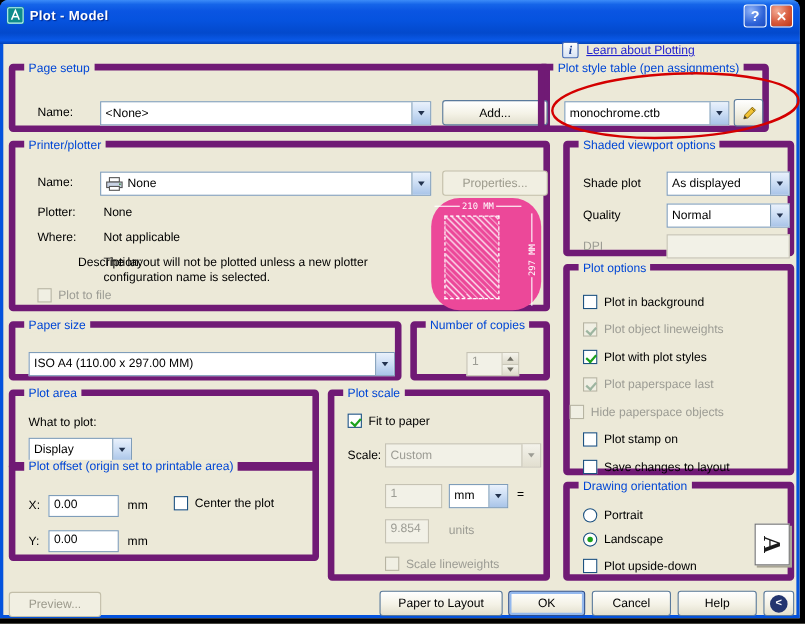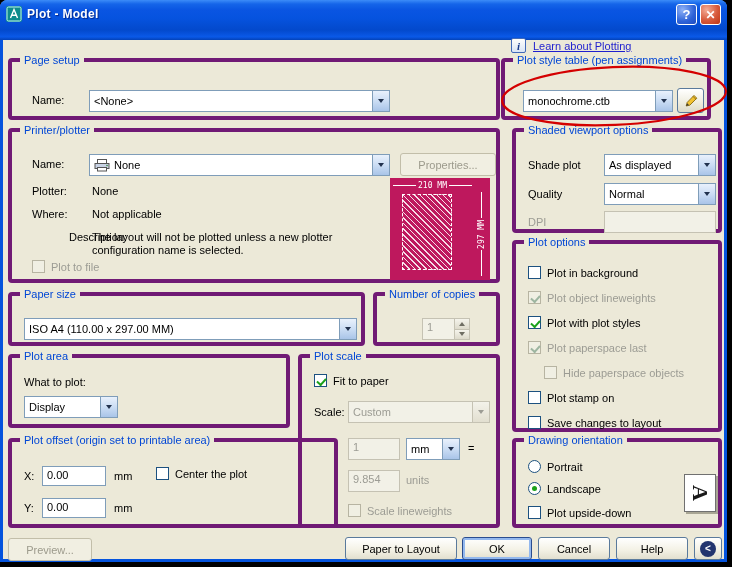--- a/index.html
+++ b/index.html
@@ -47,21 +47,21 @@
     background:linear-gradient(#FDFDFB,#D9E4F5);
     color:#1A3C8C; font-family:"Liberation Serif",serif; font-style:italic; font-weight:bold;
     font-size:11px; display:flex; align-items:center; justify-content:center;
   }
   .learn-link {
     position:absolute; left:533px; top:40px;
     color:#1F1FCE; text-decoration:underline; cursor:pointer;
   }
 
   
-  .group { position:absolute; border:4px solid #701a75; border-radius:4px; }
+  .group { position:absolute; border:6px solid #701a75; border-radius:4px; }
   .group-label {
     position:absolute; top:-8px; left:8px;
     background:#ECE9D8; padding:0 4px;
     color:#0046D5; white-space:nowrap;
   }
   .label { position:absolute; white-space:nowrap; }
   .label.dis { color:#9C9C94; }
 
   
   .combo {
@@ -133,21 +133,21 @@
     transform:rotate(-48deg);
   }
   .check-row.disabled { cursor:default; }
   .check-row.disabled .cb { background:#F0EFE3; border-color:#B7B4A2; }
   .check-row.disabled .cb.checked::after { border-color:#9DB5A0; }
   .check-row.disabled .cb-label { color:#9C9C94; }
   .radio { width:13px; height:13px; border-radius:50%; background:#fff; border:1px solid #1C5180; position:relative; flex:none; }
   .radio.selected::after { content:""; position:absolute; left:3px; top:3px; width:5px; height:5px; border-radius:50%; background:#1BA11B; }
 
   
-  .paper-preview { position:absolute; background:#be185d; color:#fff; }
+  .paper-preview { position:absolute; background:#ec4899; color:#fff;border-radius:26px; }
   .pp-width {
     position:absolute; left:3px; top:2px; right:18px; height:10px;
     display:flex; align-items:center; gap:2px;
     font:8px "DejaVu Sans Mono", monospace; white-space:nowrap;
   }
   .pp-width::before, .pp-width::after { content:""; flex:1; height:1px; background:#fff; }
   .pp-hatch {
     position:absolute; left:12px; top:16px; width:50px; height:76px;
     border:1px dashed #fff;
     background: repeating-linear-gradient(45deg, rgba(255,255,255,0.85) 0 1px, transparent 1px 4px);
@@ -203,23 +203,26 @@
 
   <div class="group" style="left:8px;top:58px;width:492px;height:62px;">
     <span class="group-label">Page setup</span>
     <span class="label" style="left:20px;top:32px;">Name:</span>
     <div class="combo" style="left:77px;top:28px;width:301px;">
       <span class="combo-text">&lt;None&gt;</span>
       <span class="combo-btn">
           <i class="tri-down"></i>
         </span>
     </div>
-  </div>
-
-  <div class="group" style="left:501px;top:58px;width:210px;height:62px;">
+    <button class="btn" style="left:388px;top:27px;width:96px;">
+        <span>Add...</span>
+      </button>
+  </div>
+
+  <div class="group" style="left:489px;top:58px;width:210px;height:62px;">
     <span class="group-label">Plot style table (pen assignments)</span>
     <div class="combo" style="left:18px;top:28px;width:150px;">
       <span class="combo-text">monochrome.ctb</span>
       <span class="combo-btn">
           <i class="tri-down"></i>
         </span>
     </div>
     <button class="tool-btn" style="left:172px;top:26px;">
       <svg width="16" height="16" viewBox="0 0 16 16">
         <polygon points="3.2,13 4.2,9.4 11,2.4 13.8,5.2 6.8,12.2" fill="#F2C232" stroke="#7A5C00" stroke-width="0.8"></polygon>
@@ -329,21 +332,21 @@
       <span class="cb-label">Plot object lineweights</span>
     </div>
     <div class="check-row" style="left:12px;top:72px;">
       <span class="cb checked"></span>
       <span class="cb-label">Plot with plot styles</span>
     </div>
     <div class="check-row disabled" style="left:12px;top:97px;">
       <span class="cb checked"></span>
       <span class="cb-label">Plot paperspace last</span>
     </div>
-    <div class="check-row disabled" style="left:28px;top:122px;justify-content:space-between;">
+    <div class="check-row disabled" style="left:0;top:122px;justify-content:space-between;">
       <span class="cb"></span>
       <span class="cb-label">Hide paperspace objects</span>
     </div>
     <div class="check-row" style="left:12px;top:147px;">
       <span class="cb"></span>
       <span class="cb-label">Plot stamp on</span>
     </div>
     <div class="check-row" style="left:12px;top:172px;">
       <span class="cb"></span>
       <span class="cb-label">Save changes to layout</span>
@@ -375,29 +378,29 @@
         </span>
     </div>
     <div class="field tall disabled" style="left:46px;top:80px;width:52px;"><span>1</span></div>
     <div class="combo" style="left:104px;top:80px;width:54px;">
       <span class="combo-text">mm</span>
       <span class="combo-btn">
           <i class="tri-down"></i>
         </span>
     </div>
     <span class="label" style="left:166px;top:84px;">=</span>
-    <div class="field tall disabled" style="left:46px;top:112px;width:52px;"><span>9.854</span></div>
+    <div class="field tall disabled" style="left:46px;top:112px;width:40px;"><span>9.854</span></div>
     <span class="label dis" style="left:104px;top:116px;">units</span>
     <div class="check-row disabled" style="left:46px;top:146px;">
       <span class="cb"></span>
       <span class="cb-label">Scale lineweights</span>
     </div>
   </div>
 
-  <div class="group" style="left:8px;top:438px;width:330px;height:90px;text-decoration:underline;">
+  <div class="group" style="left:8px;top:420px;width:282px;height:90px;text-decoration:underline;">
     <span class="group-label">Plot offset (origin set to printable area)</span>
     <span class="label" style="left:12px;top:28px;">X:</span>
     <div class="field" style="left:30px;top:24px;width:64px;"><span>0.00</span></div>
     <span class="label" style="left:102px;top:28px;">mm</span>
     <div class="check-row" style="left:144px;top:25px;">
       <span class="cb"></span>
       <span class="cb-label">Center the plot</span>
     </div>
     <span class="label" style="left:12px;top:60px;">Y:</span>
     <div class="field" style="left:30px;top:56px;width:64px;"><span>0.00</span></div>

